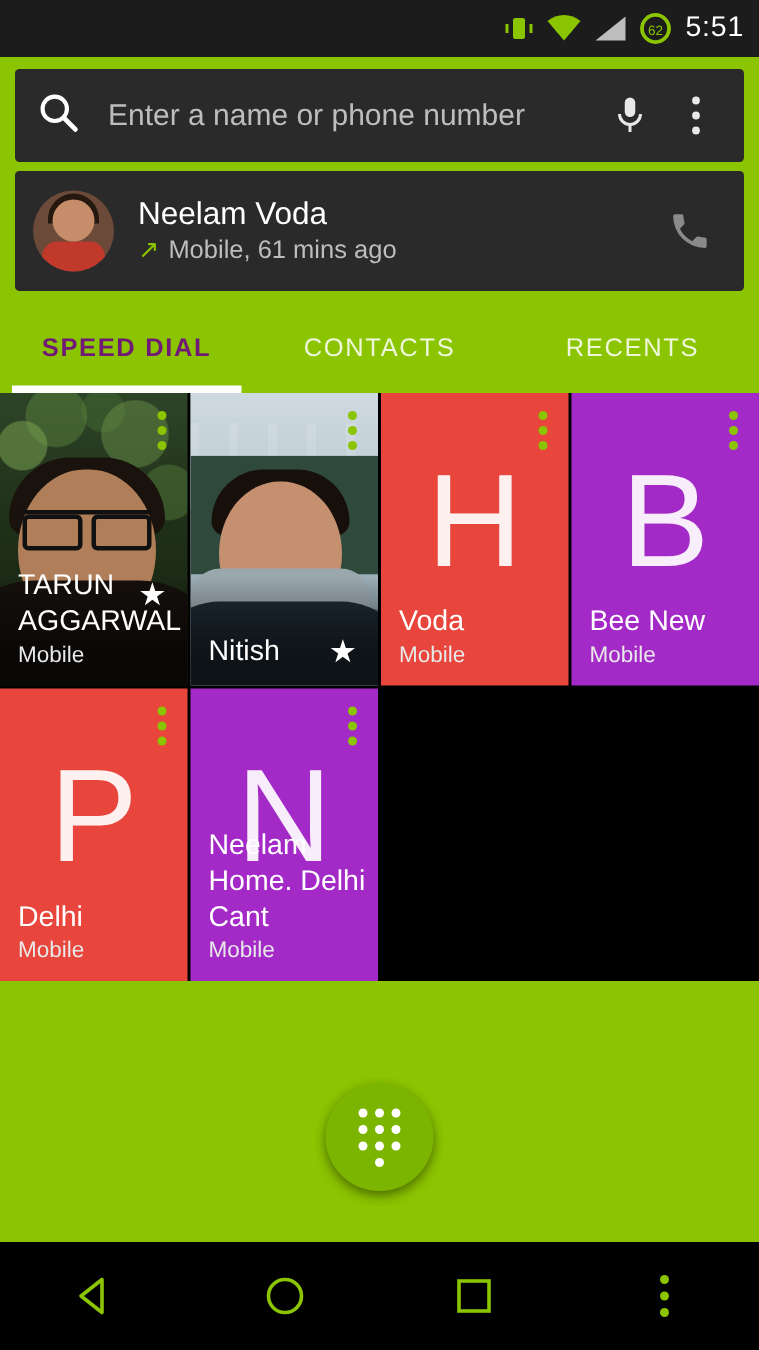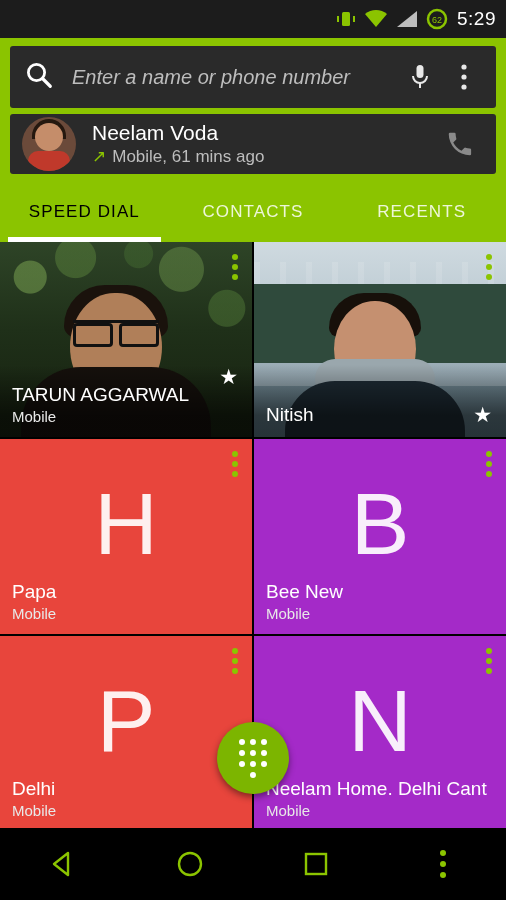--- a/index.html
+++ b/index.html
@@ -14,63 +14,63 @@
   
   .statusbar {
     height: 38px; background: #1c1c1c; color: #fff;
     display: flex; align-items: center; justify-content: flex-end;
     padding-right: 10px; gap: 7px;
   }
   .statusbar .sicon { display: flex; align-items: flex-start; }
   .status-time { font-size: 19px; color: #fff; letter-spacing: .5px; margin-left: 2px; }
 
   
-  .searchwrap { padding: 8px 10px 6px 10px; font-style: italic; }
+  .searchwrap { padding: 8px 10px 6px 10px; }
   .searchbar {
     background: #2a2a2a; border-radius: 3px; height: 62px;
     display: flex; align-items: center; padding: 0 10px 0 14px;
   }
   .search-input-text {
     flex: 1; color: #bdbdbd; font-size: 20px; padding-left: 18px;
   }
   .icon-btn { width: 44px; display: flex; align-items: center; justify-content: center; }
 
   
   .cardwrap { padding: 0 10px 8px 10px; }
   .callcard {
-    background: #2a2a2a; border-radius: 3px; height: 60px;
+    background: #2a2a2a; border-radius: 3px; height: 80px;
     display: flex; align-items: center; padding: 0 14px 0 12px;
   }
   .avatar {
     width: 54px; height: 54px; border-radius: 50%;
     background: #6b4a3a; overflow: hidden; position: relative; flex: none;
   }
   .avatar .face { position:absolute; left:13px; top:6px; width:28px; height:28px; border-radius:50%; background:#c58d6a; }
   .avatar .hair { position:absolute; left:10px; top:2px; width:34px; height:20px; border-radius:17px 17px 0 0; background:#25180f; }
   .avatar .body { position:absolute; left:6px; top:34px; width:42px; height:26px; border-radius:10px 10px 0 0; background:#c0392b; }
   .callinfo { flex: 1; padding-left: 16px; }
   .callname { color: #fff; font-size: 21px; line-height: 26px; }
   .callsub { color: #bdbdbd; font-size: 17px; line-height: 22px; display: flex; align-items: center; gap: 6px; }
   .arrow-out { color: #8BC400; font-size: 17px; }
 
   
   .tabs { display: flex; height: 60px; background: #8BC400; }
   .tab {
     flex: 1; display: flex; align-items: center; justify-content: center;
-    color: #000000; font-size: 17px; letter-spacing: 1.1px; font-weight: normal;
+    color: #701a75; font-size: 17px; letter-spacing: 1.1px; font-weight: bold;
     position: relative;
   }
   .tab.inactive { color: #ffffff; opacity: .85; font-weight: normal; }
   .tab.active::after {
     content: ""; position: absolute; bottom: 0; left: 8px; right: 8px;
     height: 5px; background: #ffffff;
   }
 
   
-  .grid { display: grid; grid-template-columns: 1fr 1fr; grid-auto-rows: 195px; background:#000; gap:2px; }
+  .grid { display: grid; grid-template-columns: 1fr 1fr 1fr 1fr; grid-auto-rows: 195px; background:#000; gap:2px; }
   .tile { position: relative; overflow: hidden; }
   .tile-label { position: absolute; left: 12px; bottom: 10px; }
   .tile-name { color: #fff; font-size: 19px; line-height: 24px; }
   .tile-sub { color: #e8e8e8; font-size: 15px; line-height: 20px; }
   .tile-letter {
     position: absolute; inset: 0; display: flex; align-items: center; justify-content: center;
     color: rgba(255,255,255,.92); font-size: 88px; font-weight: 300; line-height: 1;
     padding-bottom: 26px;
   }
   .kebab {
@@ -154,21 +154,21 @@
       <svg width="24" height="20" viewBox="0 0 24 20">
           <path d="M2 18 L22 18 L22 2 Z" fill="#bdbdbd"></path>
         </svg>
     </span>
     <span class="sicon">
       <svg width="22" height="22" viewBox="0 0 22 22">
         <circle cx="11" cy="11" r="9" fill="none" stroke="#8BC400" stroke-width="2.5"></circle>
         <text x="11" y="15" font-size="9" text-anchor="middle" fill="#8BC400" font-family="Liberation Sans, sans-serif">62</text>
       </svg>
     </span>
-    <span class="status-time">5:29</span>
+    <span class="status-time">5:51</span>
   </div>
 
   <div class="searchwrap">
     <div class="searchbar">
       <span>
         <svg width="30" height="30" viewBox="0 0 24 24">
             <circle cx="10" cy="10" r="6.5" fill="none" stroke="#ffffff" stroke-width="2.2"></circle>
             <line x1="15" y1="15" x2="21" y2="21" stroke="#ffffff" stroke-width="2.6" stroke-linecap="round"></line>
           </svg>
       </span>
@@ -261,21 +261,21 @@
     </div>
 
     <div class="tile" id="t2" style="background: rgb(232, 69, 60);">
       <div class="tile-letter">H</div>
       <div class="kebab">
           <i></i>
           <i></i>
           <i></i>
         </div>
       <div class="tile-label">
-        <div class="tile-name">Papa</div>
+        <div class="tile-name">Voda</div>
         <div class="tile-sub">Mobile</div>
       </div>
     </div>
 
     <div class="tile" id="t3" style="background: rgb(164, 42, 200);">
       <div class="tile-letter">B</div>
       <div class="kebab">
           <i></i>
           <i></i>
           <i></i>

